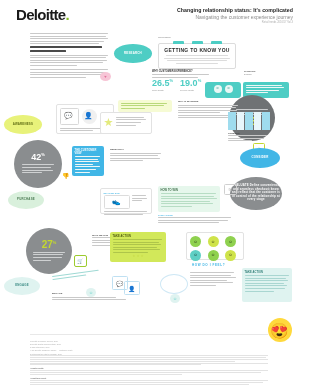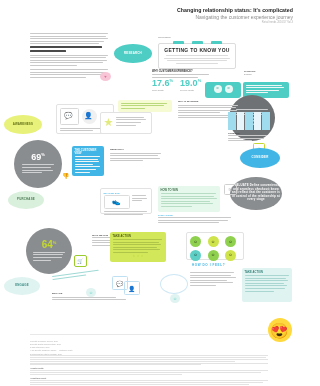--- a/index.html
+++ b/index.html
@@ -111,20 +111,21 @@
   .legal h5{margin:2px 0 1px;font-size:2px;color:#777;font-weight:bold;}
   .legal .blue{height:.8px;background:#bcd9ea;margin-bottom:1.1px;width:40%;}
   .divider{position:absolute;left:30px;top:334px;width:238px;height:.6px;background:#e8e8e8;}
 </style>
 </head>
 <body>
 
 <div class="page">
 
   <div class="header">
+    <div class="logo"><span>Deloitte</span><span class="dot">.</span></div>
     <div class="head-title">Changing relationship status: It's complicated</div>
     <div class="head-sub">Navigating the customer experience journey</div>
     <div class="head-vol">Retail trends 2016/17 Vol.3</div>
   </div>
 
   <div class="intro">
     <div class="lines">
       <div class="ln" style="width:100%"></div>
         <div class="ln" style="width:98%"></div>
       <div class="ln" style="width:100%"></div>
@@ -167,21 +168,21 @@
   </div>
 
   <div class="statblock">
     <div class="stat-head">WHY CUSTOMER EXPERIENCE?</div>
     <div class="lines">
       <div class="ln" style="width:92%"></div>
         <div class="ln" style="width:74%"></div>
     </div>
     <div class="stat-row">
       <div>
-        <div class="stat-big"><span>17.6</span><span class="pct">%</span></div>
+        <div class="stat-big"><span>26.5</span><span class="pct">%</span></div>
         <div class="stat-cap">Online growth</div>
       </div>
       <div>
         <div class="stat-big"><span>19.0</span><span class="pct">%</span></div>
         <div class="stat-cap">Revenue growth</div>
       </div>
     </div>
   </div>
 
   <div style="position:absolute;left:244px;top:70px;width:40px;">
@@ -254,21 +255,21 @@
       <div class="lines" style="flex:1">
         <div class="ln" style="width:86%"></div>
           <div class="ln" style="width:92%"></div>
         <div class="ln" style="width:78%"></div>
           <div class="ln" style="width:60%"></div>
       </div>
     </div>
   </div>
 
   <div class="circ c69">
-    <div class="num"><span>69</span><span style="font-size:4px;vertical-align:super;">%</span></div>
+    <div class="num"><span>42</span><span style="font-size:4px;vertical-align:super;">%</span></div>
     <div class="lines" style="width:78%;margin-top:2px">
       <div class="ln" style="background:#cfd1d2;width:100%"></div>
       <div class="ln" style="background:#cfd1d2;width:90%"></div>
       <div class="ln" style="background:#cfd1d2;width:95%"></div>
       <div class="ln" style="background:#cfd1d2;width:62%"></div>
     </div>
   </div>
 
   <div class="box box-teal" style="left:72px;top:146px;width:32px;height:30px;">
     <h4>THE CUSTOMER VIEW</h4>
@@ -353,21 +354,21 @@
   <div style="position:absolute;left:158px;top:214px;width:74px;">
     <div style="font-size:2.2px;font-weight:bold;color:#41b6e6;margin-bottom:1.2px;">TAKE ACTION</div>
     <div class="lines">
       <div class="ln" style="width:98%"></div>
         <div class="ln" style="width:94%"></div>
         <div class="ln" style="width:82%"></div>
     </div>
   </div>
 
   <div class="circ c42">
-    <div class="num"><span>64</span><span style="font-size:4px;vertical-align:super;">%</span></div>
+    <div class="num"><span>27</span><span style="font-size:4px;vertical-align:super;">%</span></div>
     <div class="lines" style="width:80%;margin-top:2px">
       <div class="ln" style="background:#cfd1d2;width:100%"></div>
       <div class="ln" style="background:#cfd1d2;width:94%"></div>
       <div class="ln" style="background:#cfd1d2;width:90%"></div>
       <div class="ln" style="background:#cfd1d2;width:56%"></div>
     </div>
   </div>
   <div style="position:absolute;left:74px;top:255px;width:11px;height:10px;border:.8px solid #9ccb2e;border-radius:2px;display:flex;align-items:center;justify-content:center;font-size:5px;color:#86bc25;">🛒</div>
 
   <div style="position:absolute;left:92px;top:234px;width:46px;">

